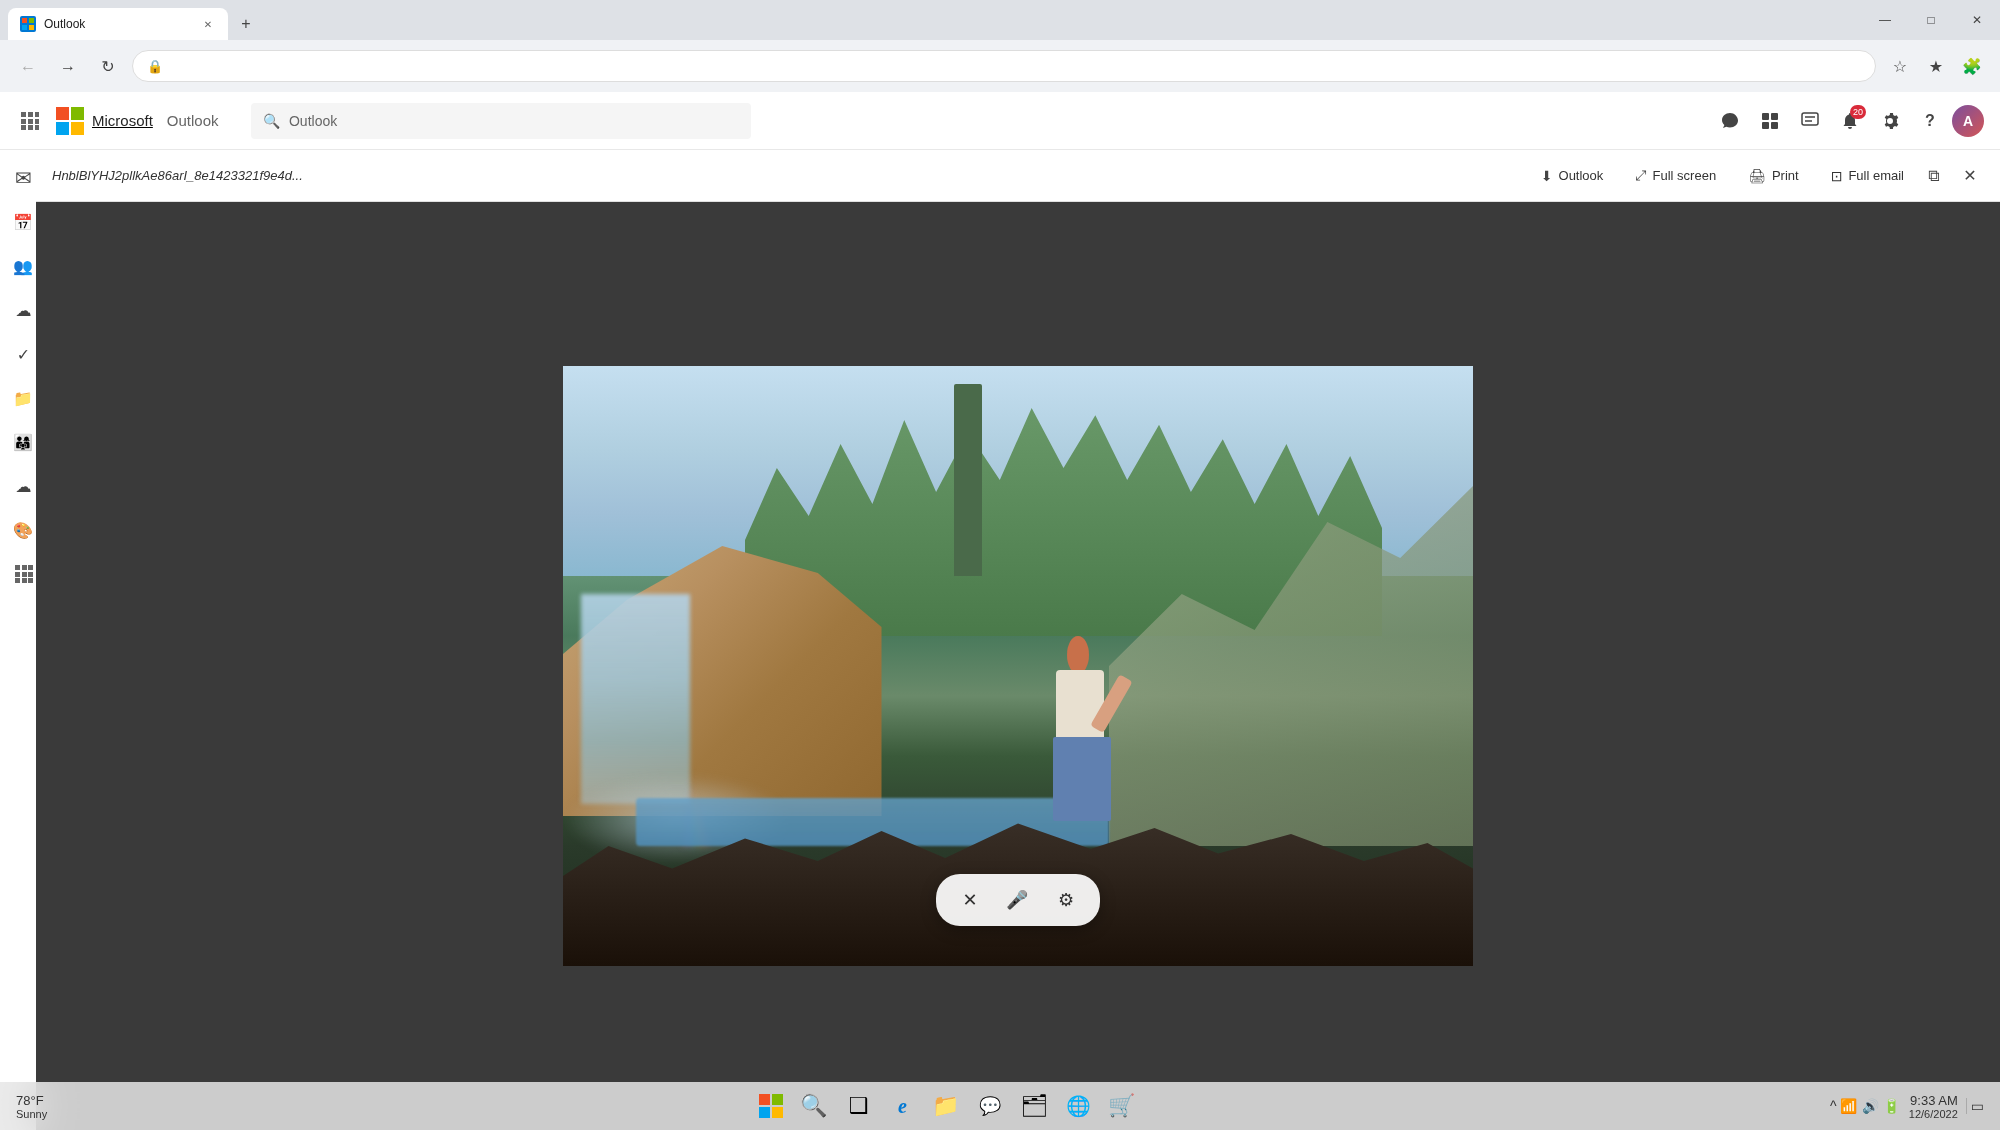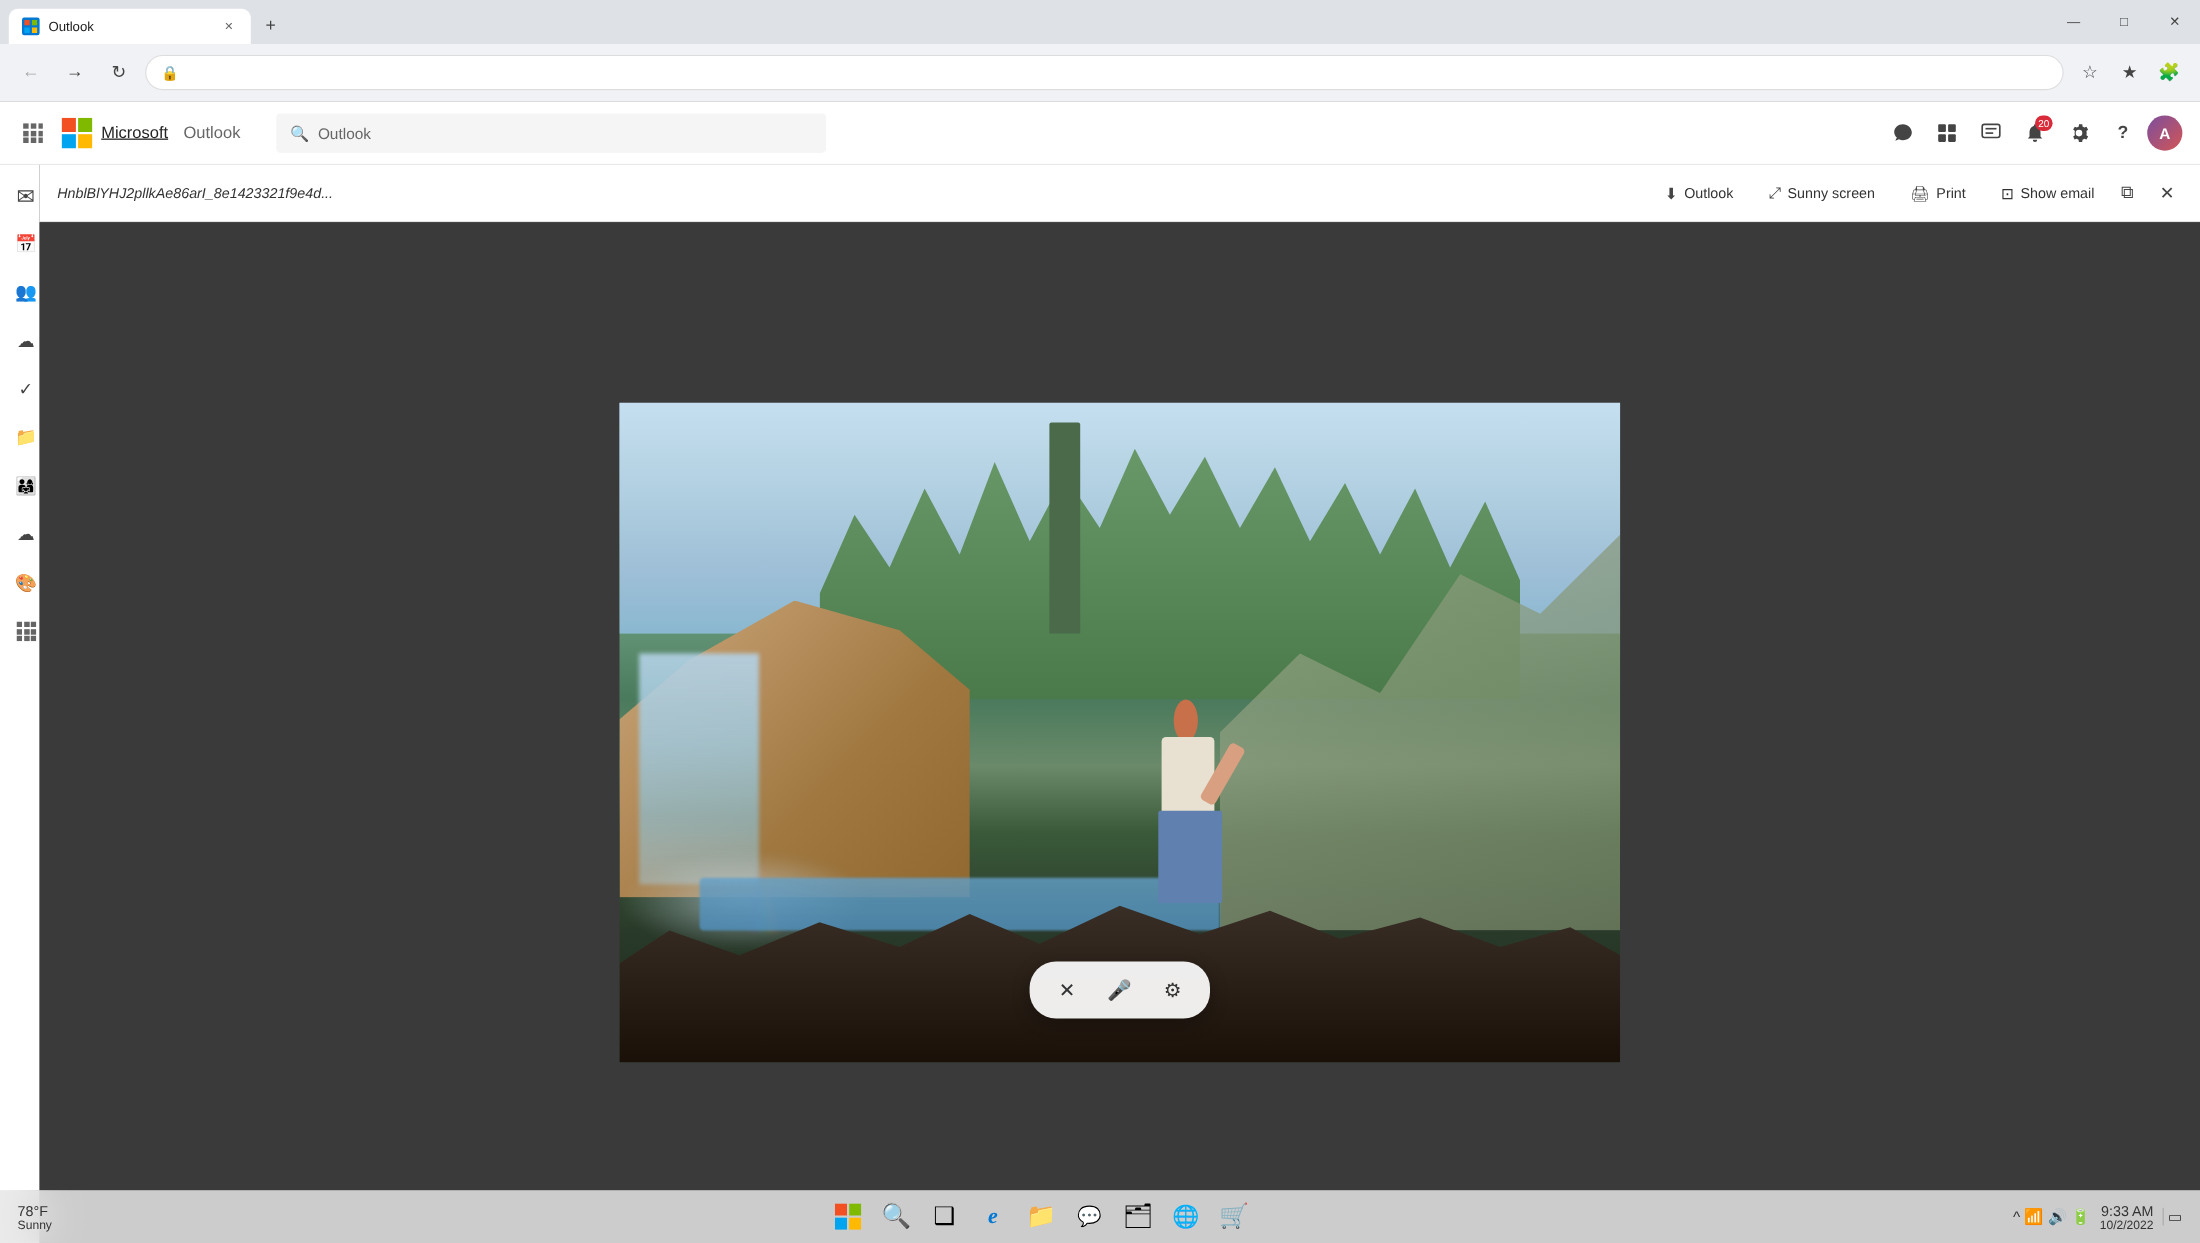--- a/index.html
+++ b/index.html
@@ -700,32 +700,32 @@
     <div class="attachment-toolbar">
       <span class="attachment-filename">HnblBlYHJ2pllkAe86arI_8e1423321f9e4d...</span>
 
       <div class="attachment-btn">
         <span class="attachment-btn-icon">⬇</span>
         <span>Outlook</span>
       </div>
 
       <div class="attachment-btn">
         <span class="attachment-btn-icon">⤢</span>
-        <span>Sunny screen</span>
+        <span>Full screen</span>
       </div>
 
       <div class="attachment-btn">
         <span class="attachment-btn-icon">🖨</span>
         <span>Print</span>
       </div>
 
       <div class="attachment-right-actions">
         <div class="show-email-btn">
           <span class="icon-square">⊡</span>
-          <span>Show email</span>
+          <span>Full email</span>
         </div>
         <div class="close-viewer-btn">⧉</div>
         <div class="close-viewer-btn">✕</div>
       </div>
     </div>
 
     <div class="photo-area">
       <div class="photo-canvas">
 
         <div class="waterfall-bg">
@@ -787,17 +787,17 @@
 
   <div class="taskbar-right">
     <div class="taskbar-sys-icons">
       <span class="sys-icon">^</span>
       <span class="sys-icon">📶</span>
       <span class="sys-icon">🔊</span>
       <span class="sys-icon">🔋</span>
     </div>
     <div class="taskbar-time">
       <div class="time">9:33 AM</div>
-      <div class="date">10/2/2022</div>
+      <div class="date">12/6/2022</div>
     </div>
     <span class="sys-icon" style="border-left:1px solid #aaa; padding-left:4px;">▭</span>
   </div>
 </div>
 
 </body></html>

